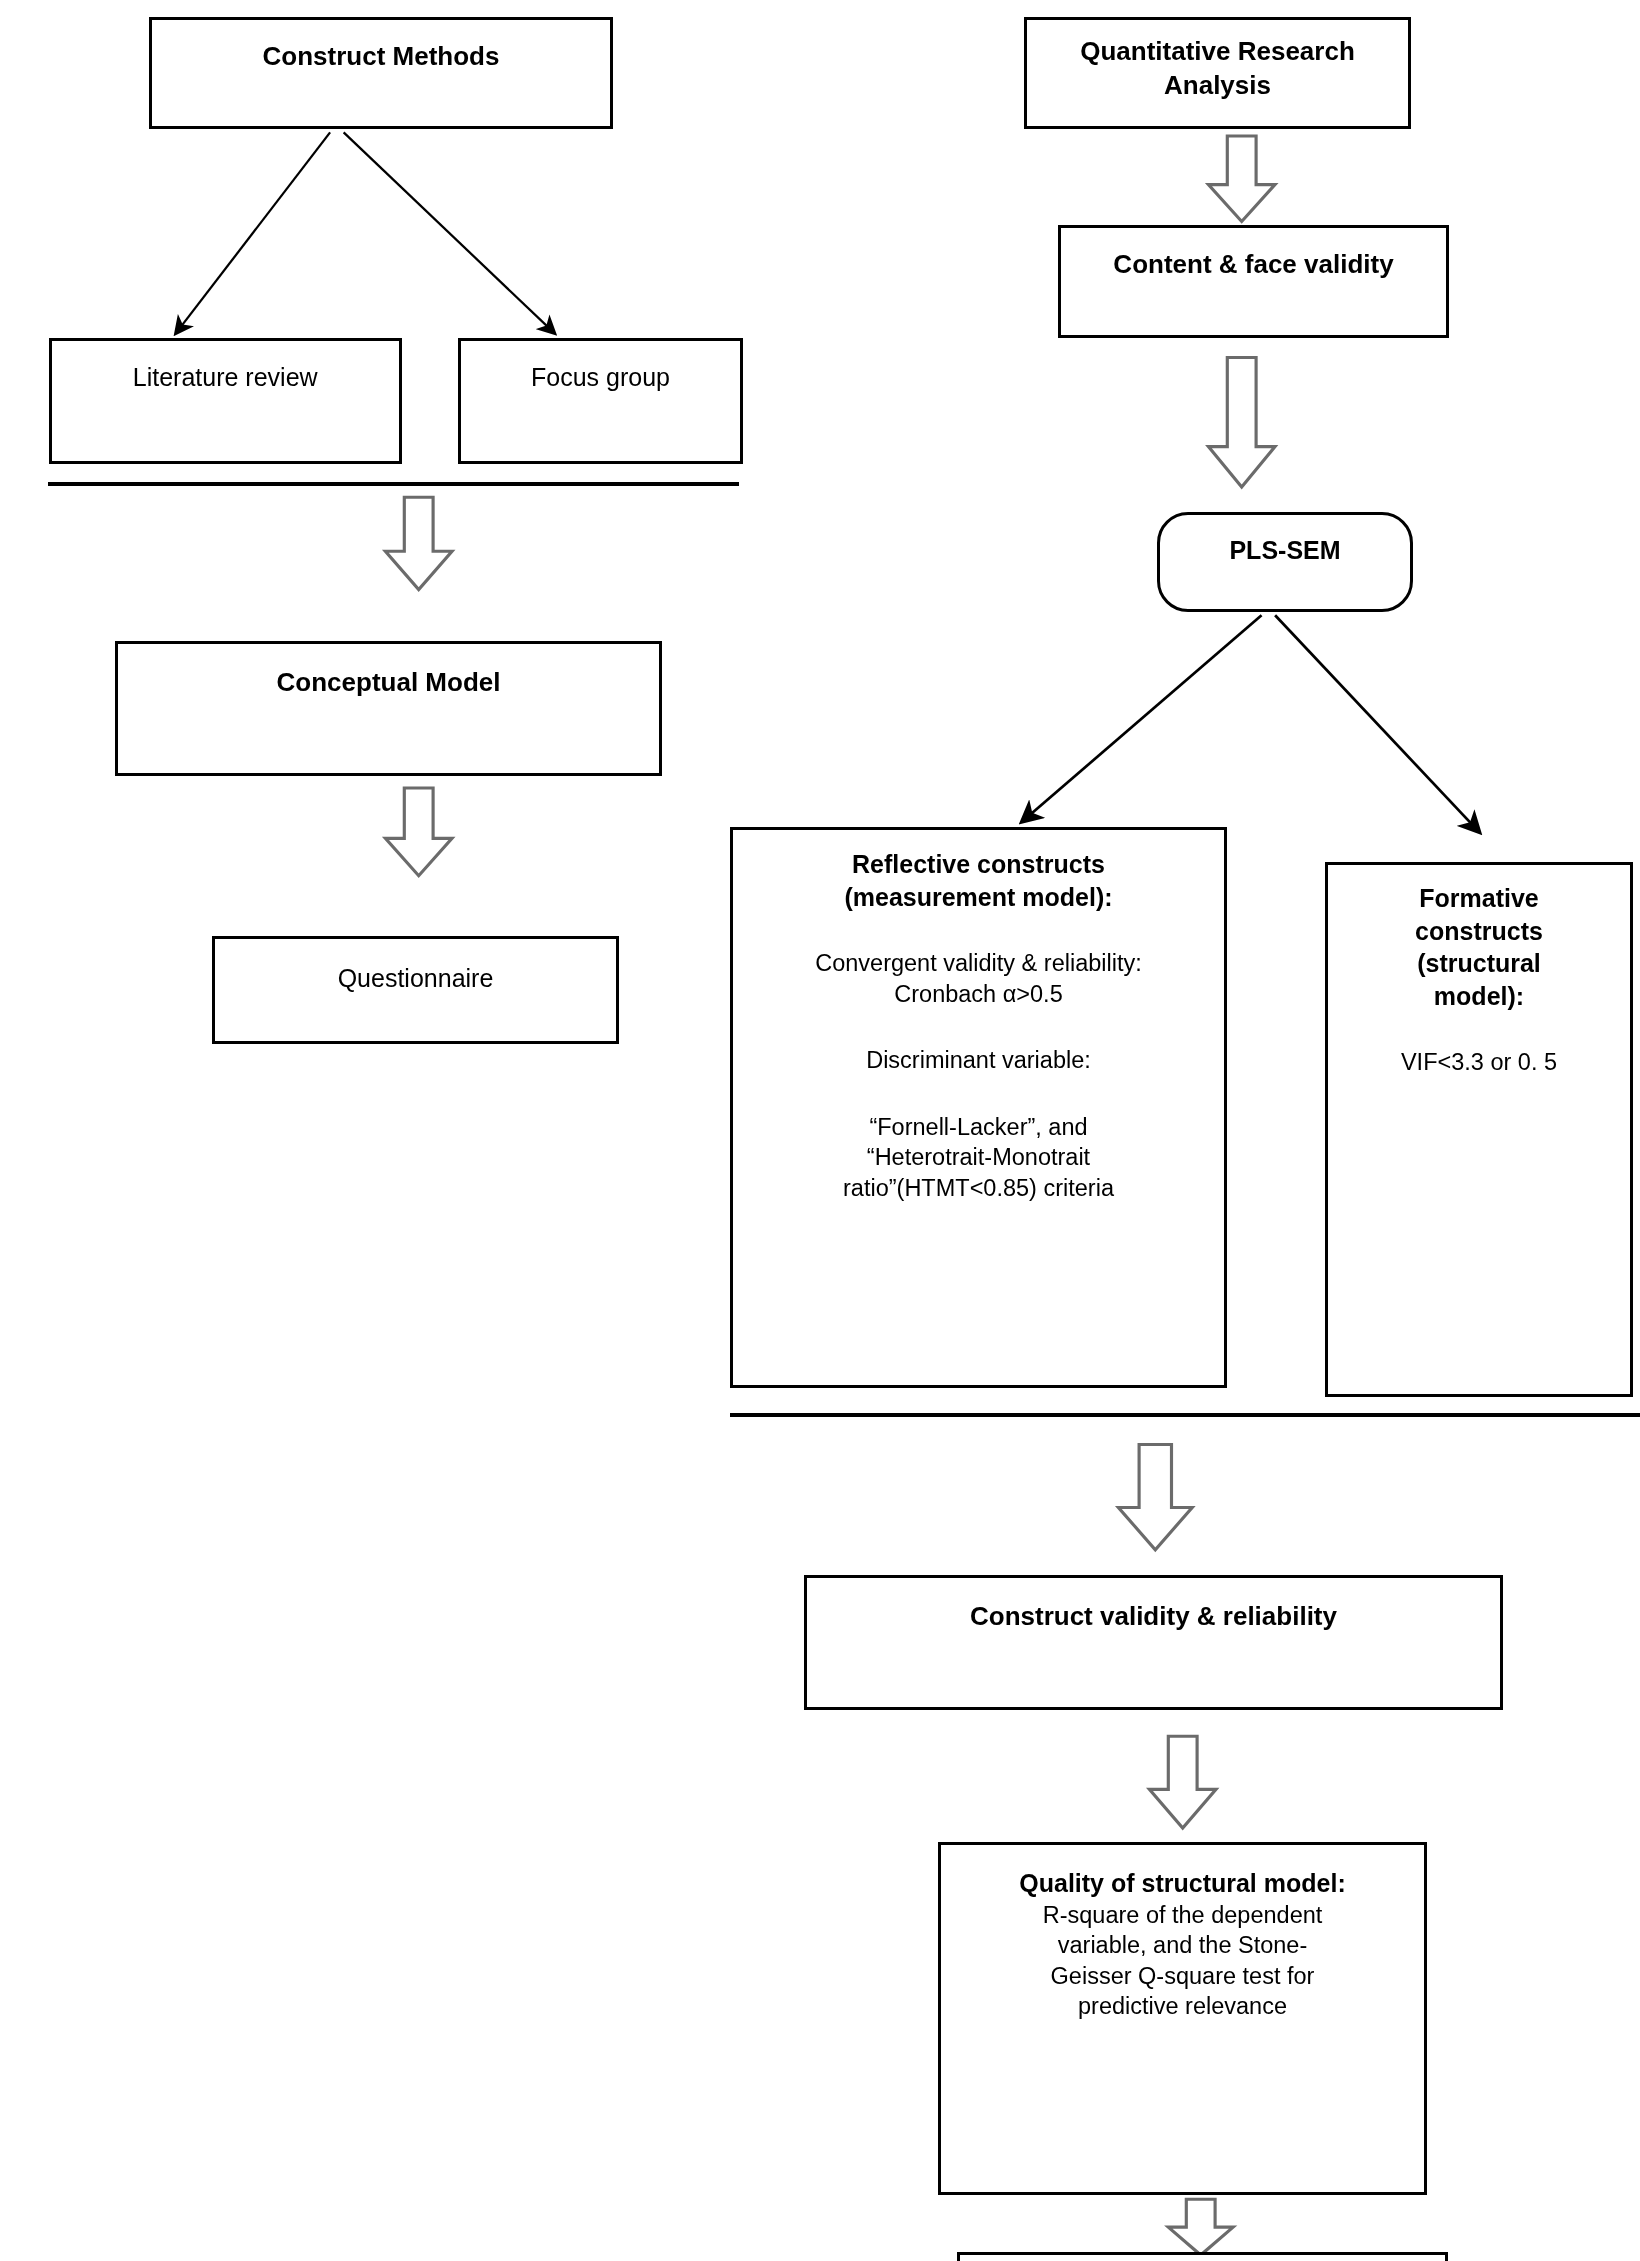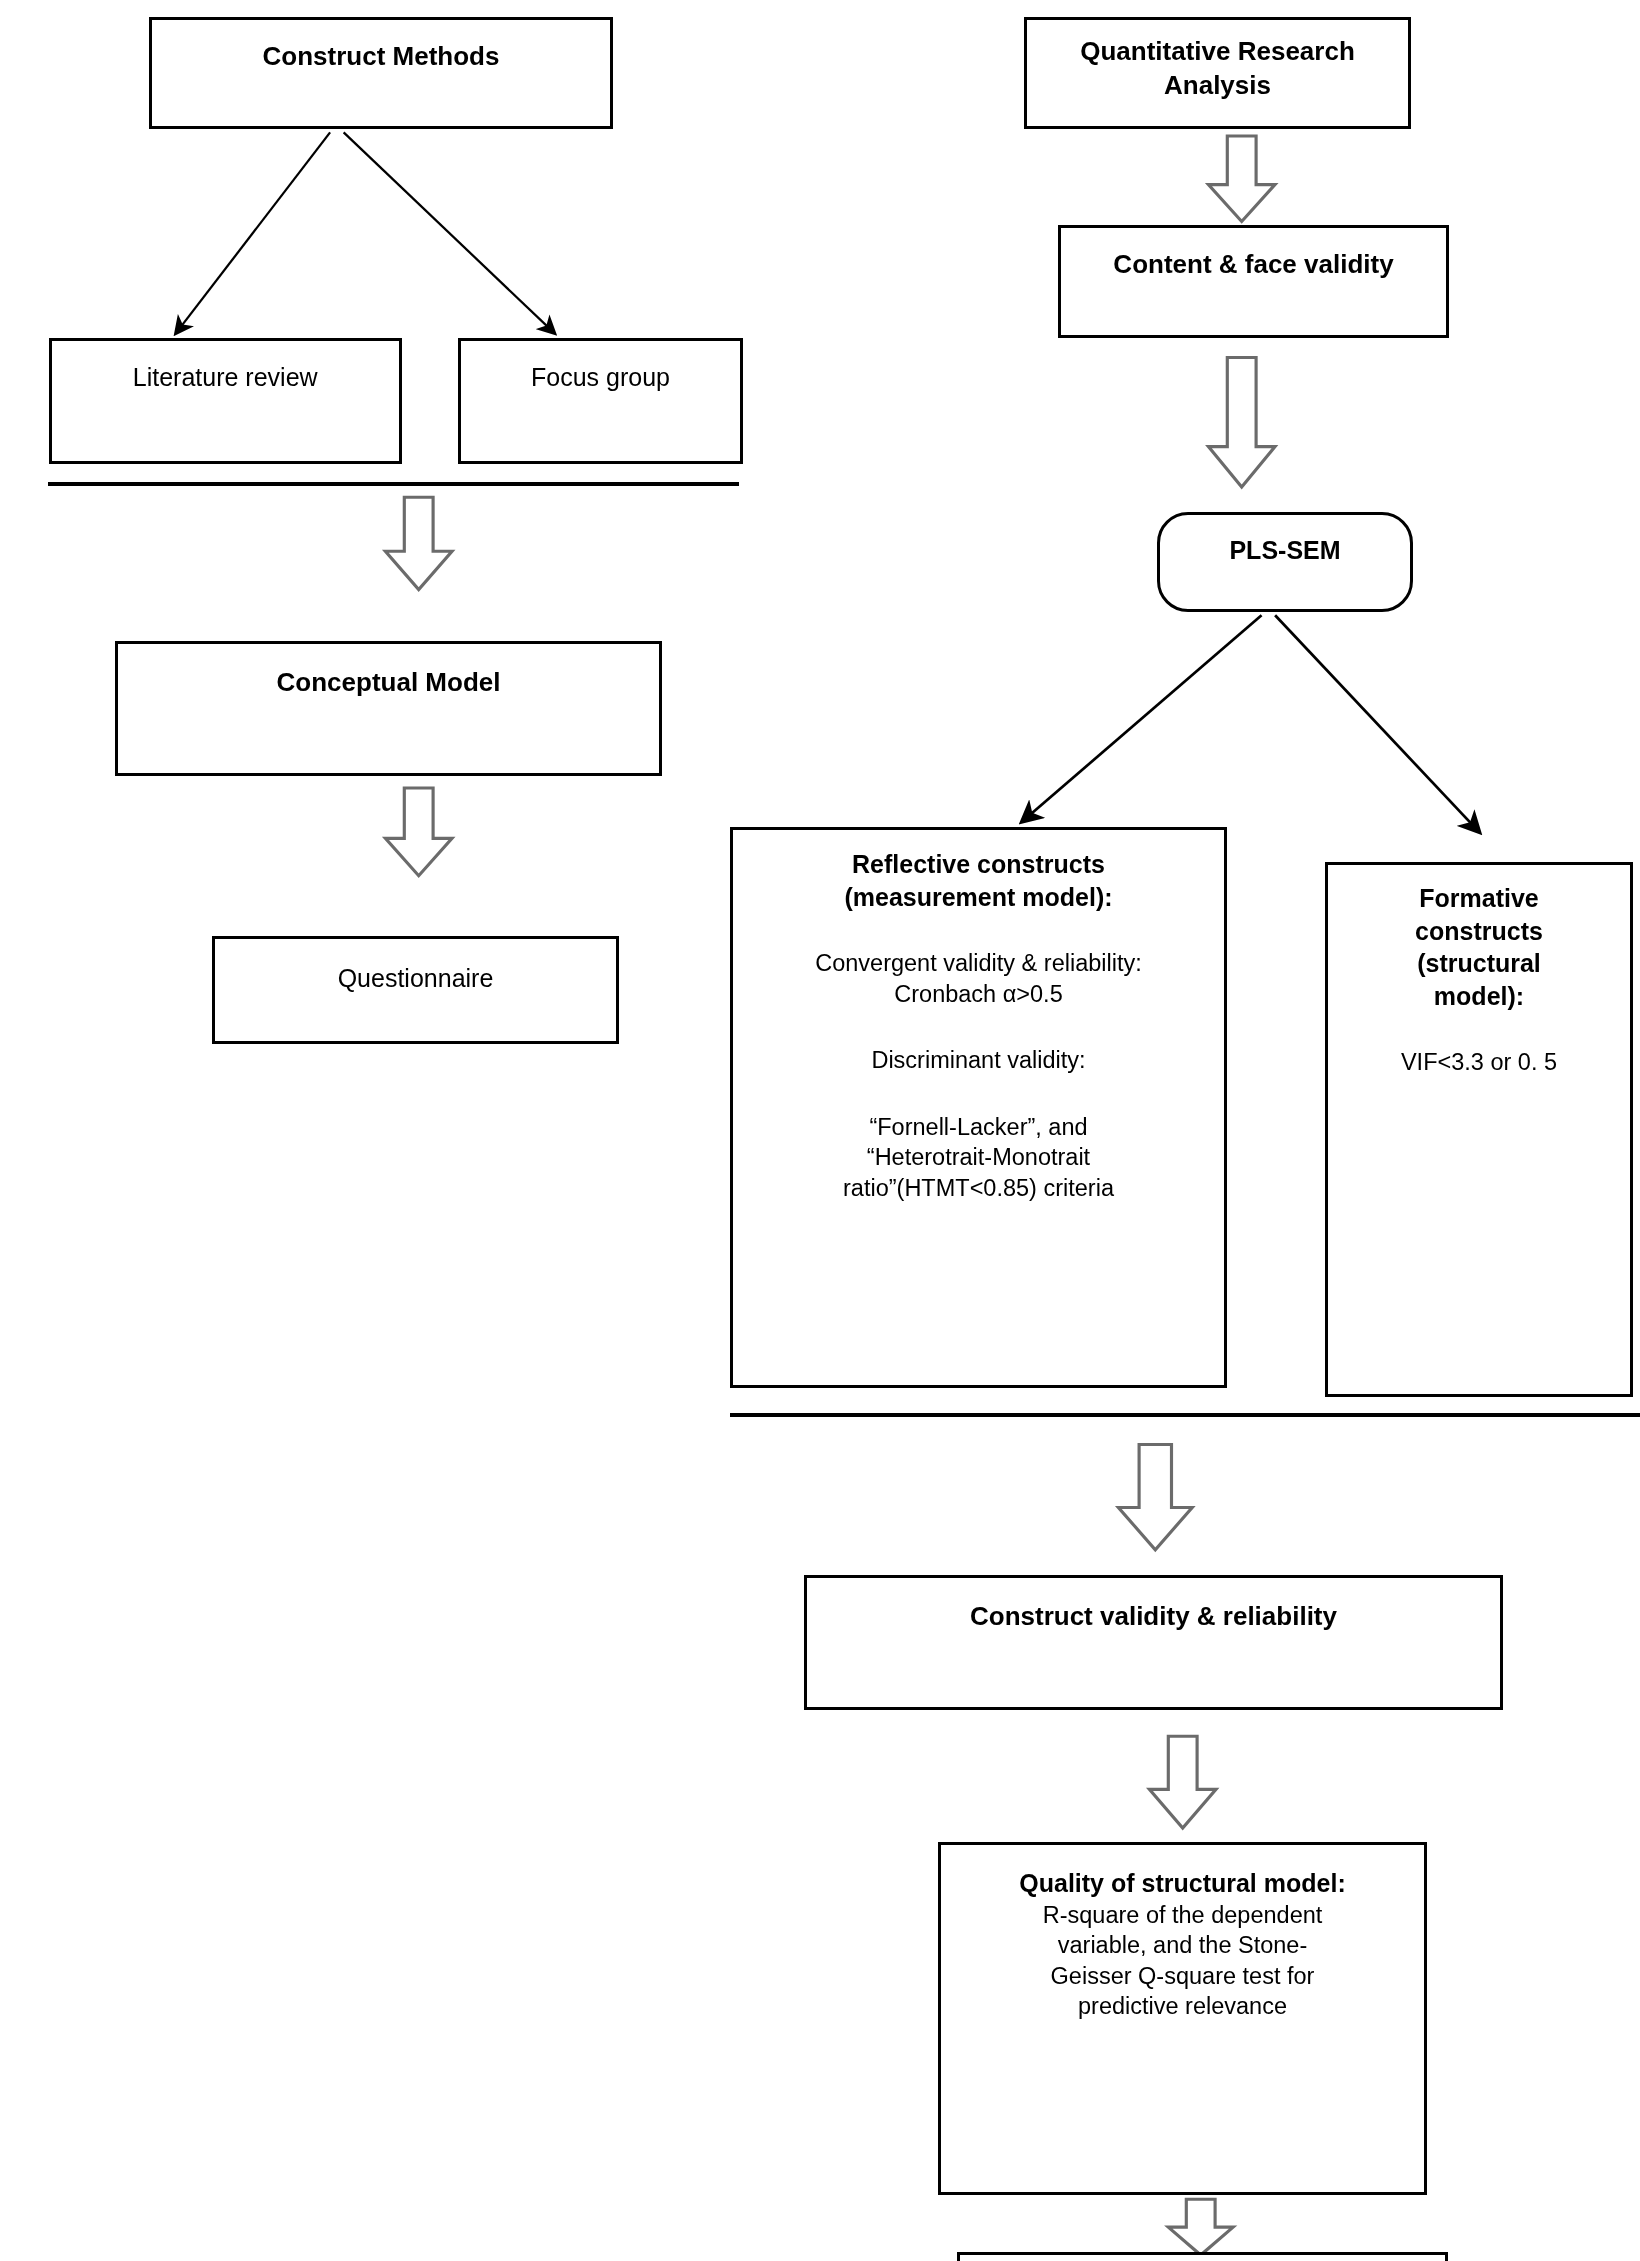--- a/index.html
+++ b/index.html
@@ -141,21 +141,21 @@
   </svg>
 
   <div class="node" style="left:730px; top:827px; width:497px; height:561px;">
     <div style="height:18px;"></div>
     <span class="txt bold fs-md">Reflective constructs</span>
     <span class="txt bold fs-md">(measurement model):</span>
     <div style="height:35px;"></div>
     <span class="txt reg fs-sm">Convergent validity &amp; reliability:</span>
     <span class="txt reg fs-sm">Cronbach α&gt;0.5</span>
     <div style="height:36px;"></div>
-    <span class="txt reg fs-sm">Discriminant validity:</span>
+    <span class="txt reg fs-sm">Discriminant variable:</span>
     <div style="height:36px;"></div>
     <span class="txt reg fs-sm">“Fornell-Lacker”, and</span>
     <span class="txt reg fs-sm">“Heterotrait-Monotrait</span>
     <span class="txt reg fs-sm">ratio”(HTMT&lt;0.85) criteria</span>
   </div>
 
   <div class="node" style="left:1325px; top:836px; width:308px; height:535px;margin-top:26px;">
     <div style="height:17px;"></div>
     <span class="txt bold fs-md">Formative</span>
     <span class="txt bold fs-md">constructs</span>

